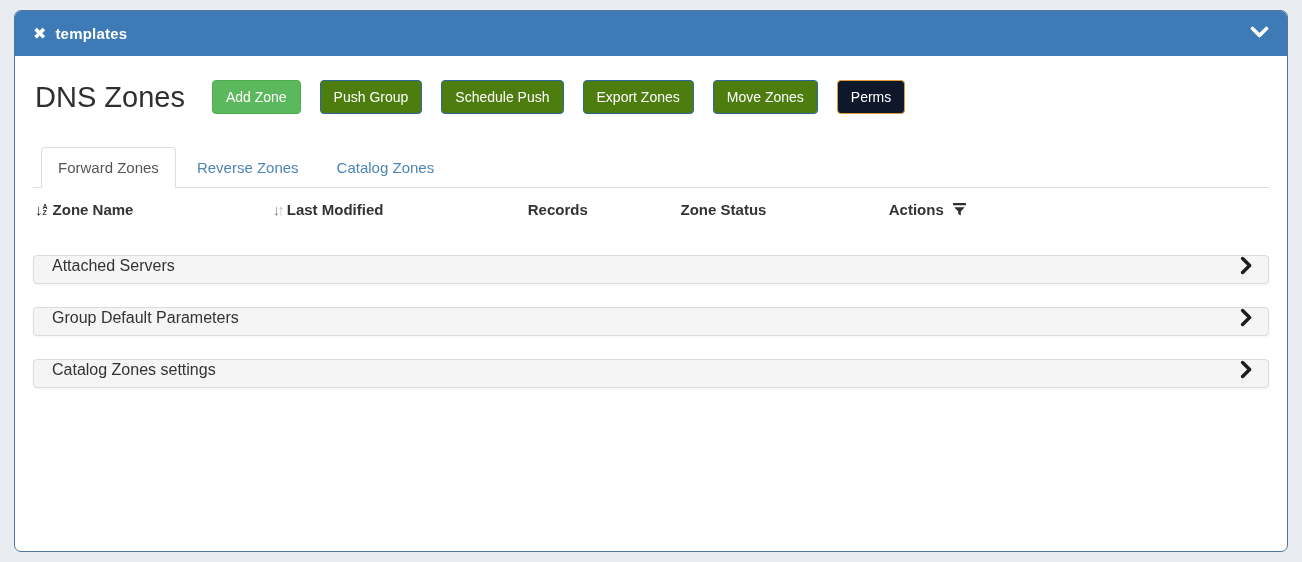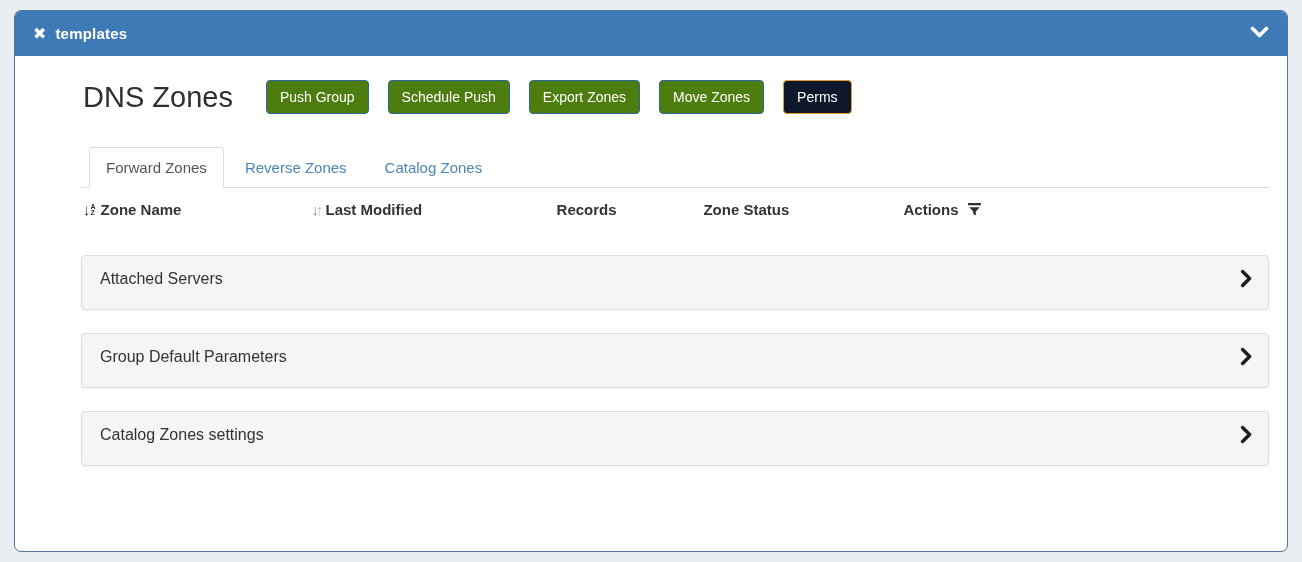--- a/index.html
+++ b/index.html
@@ -29,21 +29,21 @@
   .close-x {
     font-size: 16px;
     font-weight: bold;
     cursor: pointer;
     margin-right: 9px;
     line-height: 1;
   }
   .panel-title { font-size: 15px; font-weight: 600; letter-spacing: .2px; }
   .header-collapse { margin-left: auto; cursor: pointer; display: flex; align-items: center; }
 
-  .card-body { padding: 20px 18px 0 18px; margin-left: 48px; }
+  .card-body { padding: 20px 18px 0 18px; }
 
   .title-row { display: flex; align-items: center; margin-top: 0; height: 42px; }
   h1.page-title {
     font-size: 29px;
     font-weight: 400;
     color: #2f2f2f;
     margin: 0 14px 0 2px;
     white-space: nowrap;
   }
   .btn {
@@ -109,21 +109,21 @@
     font-size: 7px; line-height: 6px; font-weight: bold; color: #2f2f2f;
     margin-left: 0px;
   }
   .sort-ud { display: inline-flex; line-height: 1; letter-spacing: -3px; font-weight: bold; font-size: 15px; }
   .sort-ud .d { color: #8a8a8a; }
   .sort-ud .u { color: #c2c2c2; }
   .filter-svg { margin-left: 3px; display: inline-flex; }
 
   .accordion-list { margin-top: 26px; }
   .accordion {
-    height: 55px;
+    height: 29px;
     background: #f5f5f5;
     border: 1px solid #dcdcdc;
     border-radius: 4px;
     display: flex;
     align-items: center;
     justify-content: space-between;
     padding: 0 16px 8px 18px;
     margin-bottom: 23px;
     font-size: 16px;
     color: #333;
@@ -146,20 +146,21 @@
           <path d="M2.5 2.5 L9.5 9.5 L16.5 2.5" stroke="#ffffff" stroke-width="3.6" fill="none" stroke-linecap="round" stroke-linejoin="round"></path>
         </svg>
       </span>
     </span>
   </div>
 
   <div class="card-body">
 
     <div class="title-row">
       <h1 class="page-title">DNS Zones</h1>
+      <button class="btn btn-green">Add Zone</button>
       <button class="btn btn-blue">Push Group</button>
       <button class="btn btn-blue">Schedule Push</button>
       <button class="btn btn-blue">Export Zones</button>
       <button class="btn btn-blue">Move Zones</button>
       <button class="btn btn-orange">Perms</button>
     </div>
 
     <div class="tabs">
       <div class="tab active">Forward Zones</div>
       <div class="tab">Reverse Zones</div>

